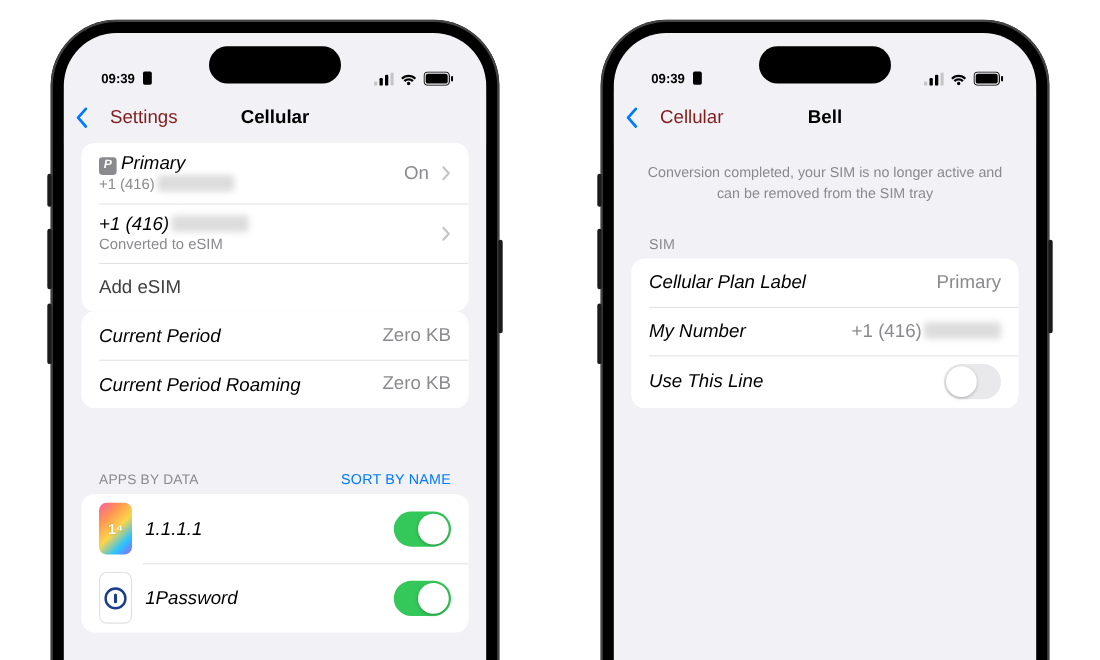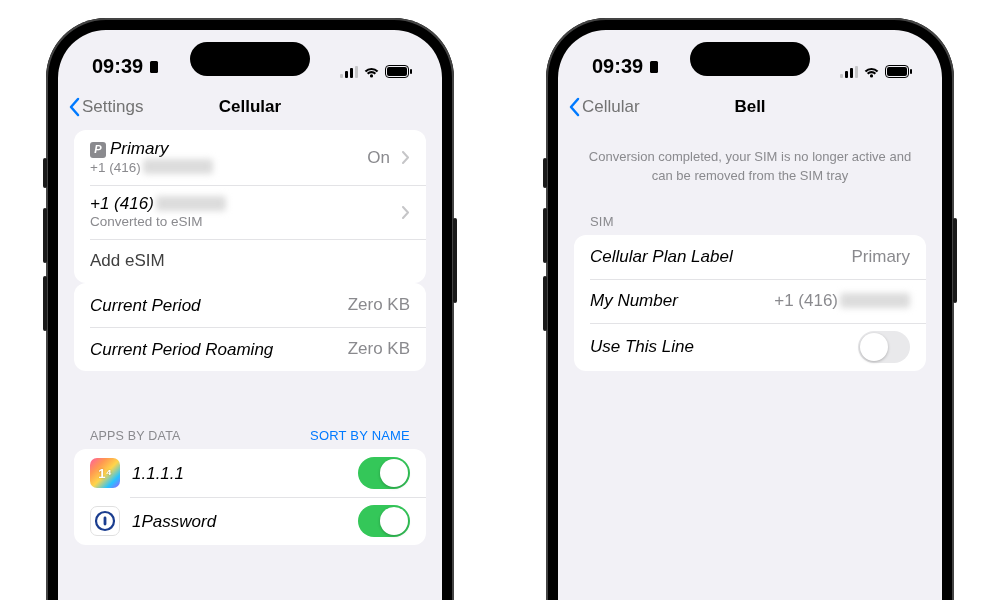--- a/index.html
+++ b/index.html
@@ -29,31 +29,31 @@
     border-radius:48px;
     overflow:hidden;
     position:relative;
   }
   .island {
     position:absolute; top:12px; left:50%; transform:translateX(-50%);
     width:120px; height:34px; background:#000; border-radius:20px; z-index:10;
   }
   .statusbar {
     height:54px; display:flex; align-items:flex-end; justify-content:space-between;
-    padding:0 30px 6px 34px; font-size:20px; font-weight:600; color:#000;
+    padding:0 30px 6px 34px; font-size:12px; font-weight:600; color:#000;
   }
   .status-left { display:flex; align-items:center; gap:5px; }
   .status-right { display:flex; align-items:center; gap:5px; }
   .nav {
     height:46px; display:flex; align-items:center; justify-content:center;
     position:relative; background:#f2f1f6;
   }
   .nav-back {
     position:absolute; left:10px; display:flex; align-items:center;
-    color:#737373; font-size:17px; gap:2px;
+    color:#7f1d1d; font-size:17px; gap:20px;
   }
   .nav-title { font-size:17px; font-weight:600; color:#000; }
   .content { padding:0 16px; }
   .section-header {
     font-size:13px; color:#8a8a8e; text-transform:uppercase;
     padding:18px 16px 6px; letter-spacing:0.2px;
   }
   .section-header.small { font-size:12.5px; }
   .note {
     font-size:13px; color:#8a8a8e; text-align:center;
@@ -91,21 +91,21 @@
     background:#dcdcdc; border-radius:3px; filter:blur(3px);
     vertical-align:-2px; margin-left:2px;
   }
   .split-header {
     display:flex; justify-content:space-between; align-items:baseline;
     padding:16px 16px 6px;
   }
   .split-header .l { font-size:12.5px; color:#8a8a8e; letter-spacing:0.2px; }
   .split-header .r { font-size:13px; color:#007aff; font-weight:500; letter-spacing:0.2px;margin-top:41px; }
   .app-icon {
-    width:30px; height:30px; border-radius:7px; flex:none;
+    width:30px; height:47px; border-radius:7px; flex:none;
     display:flex; align-items:center; justify-content:center;
     font-size:14px; font-weight:600; color:#fff;
   }
   .app-icon.cf {
     background: linear-gradient(135deg,#ff5ca0 0%,#ff9950 28%,#ffd54a 52%,#28c3ff 78%,#9a5cff 100%);
   }
   .app-icon.cf span {
     font-size:13px; font-weight:700; color:#fff;
     text-shadow:0 0 2px rgba(0,0,0,0.3);
   }

